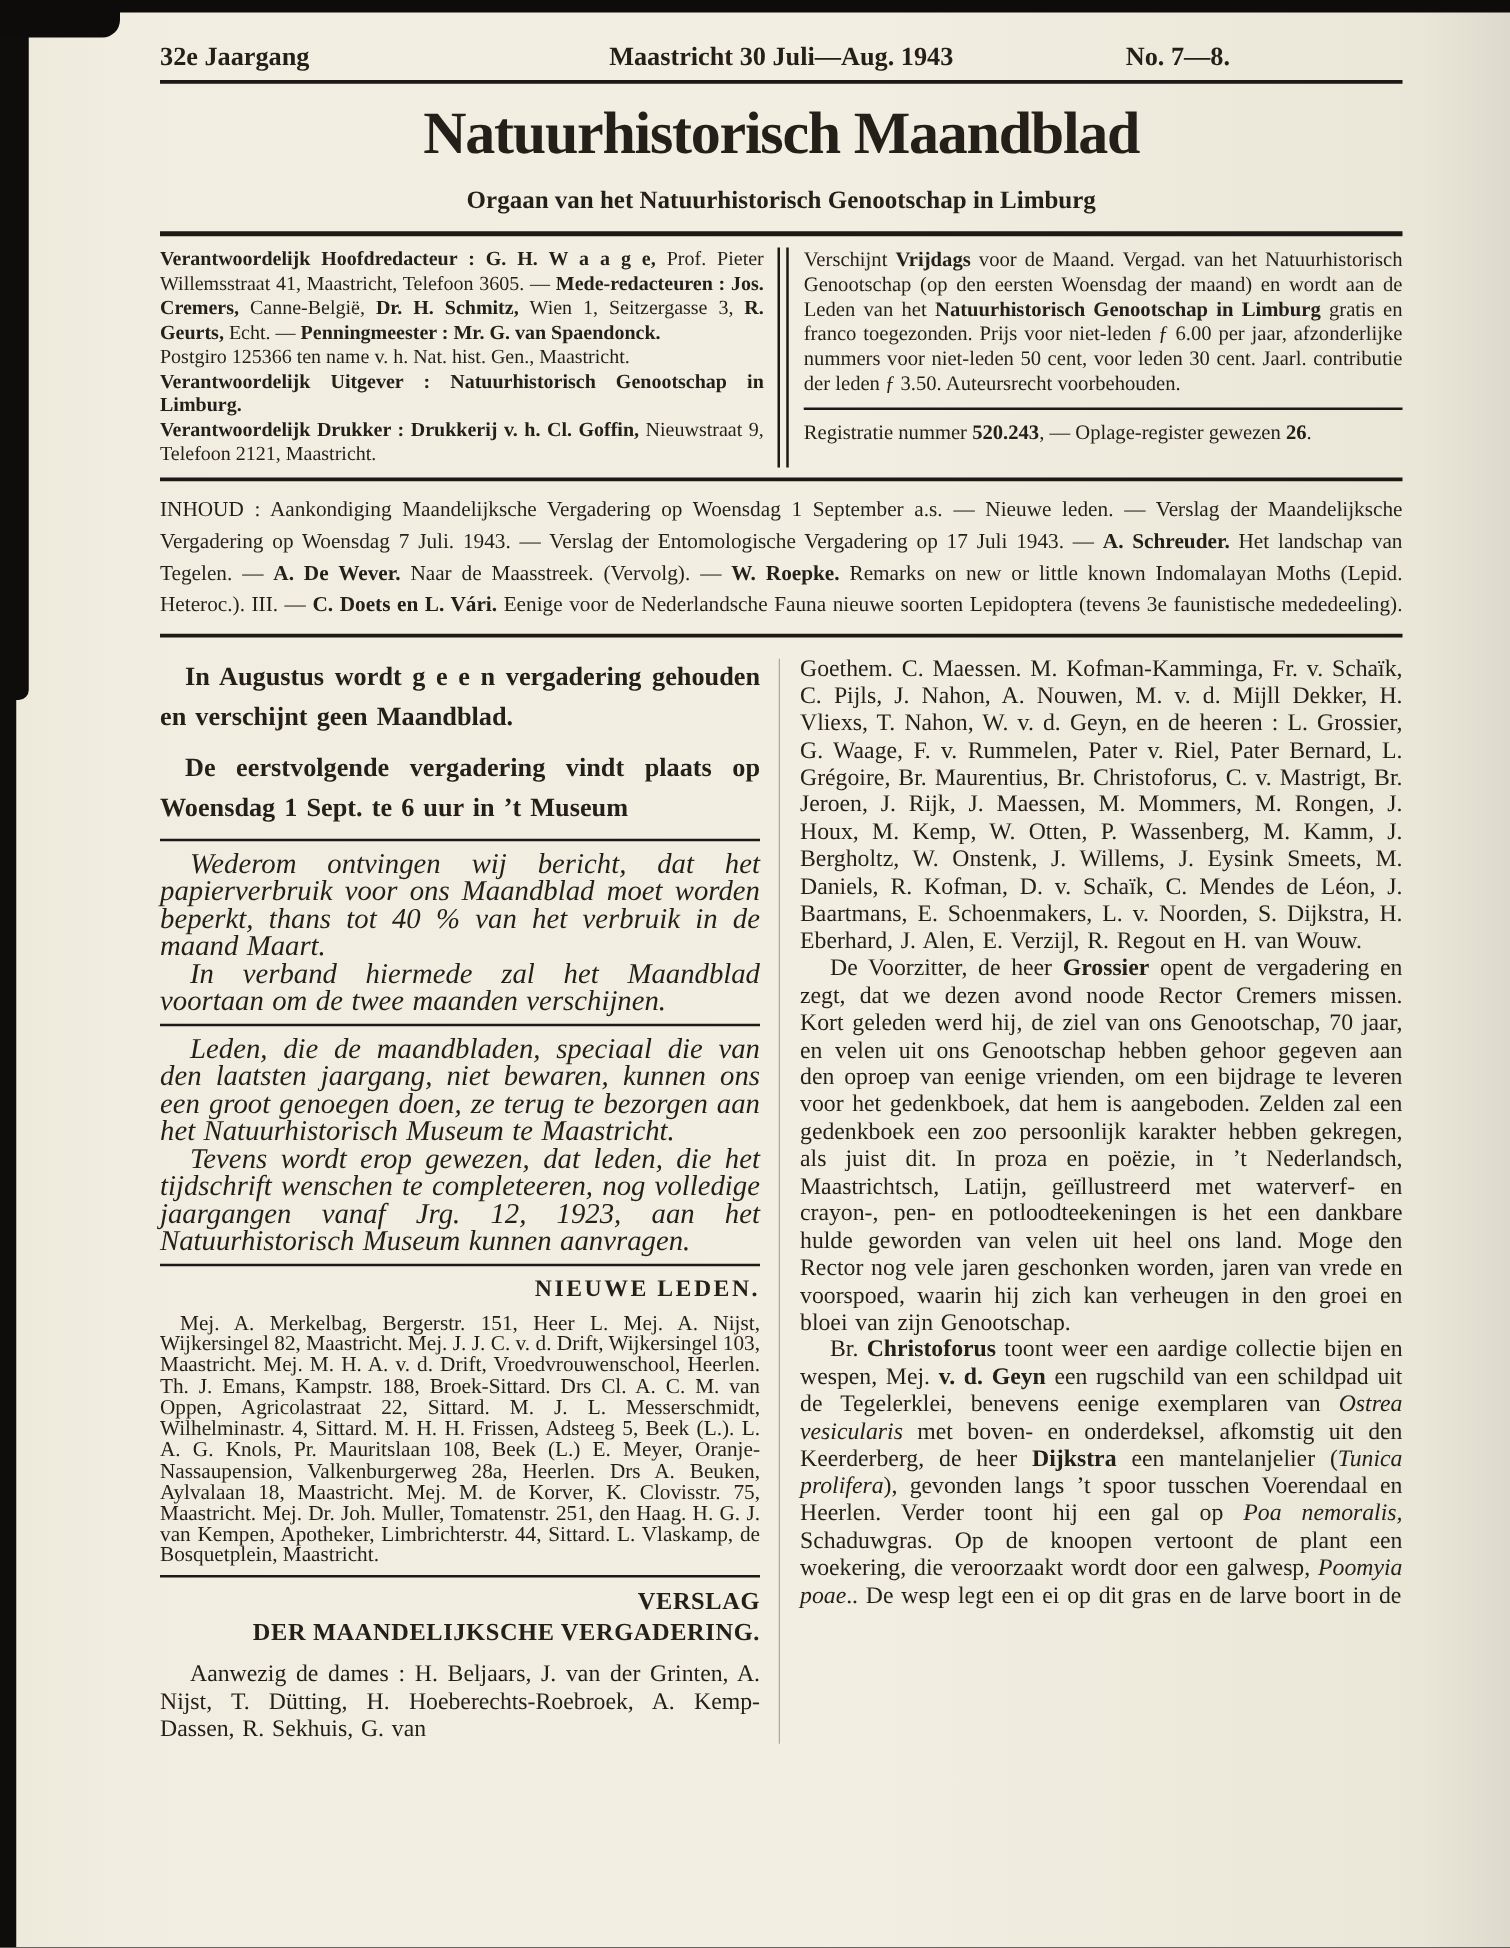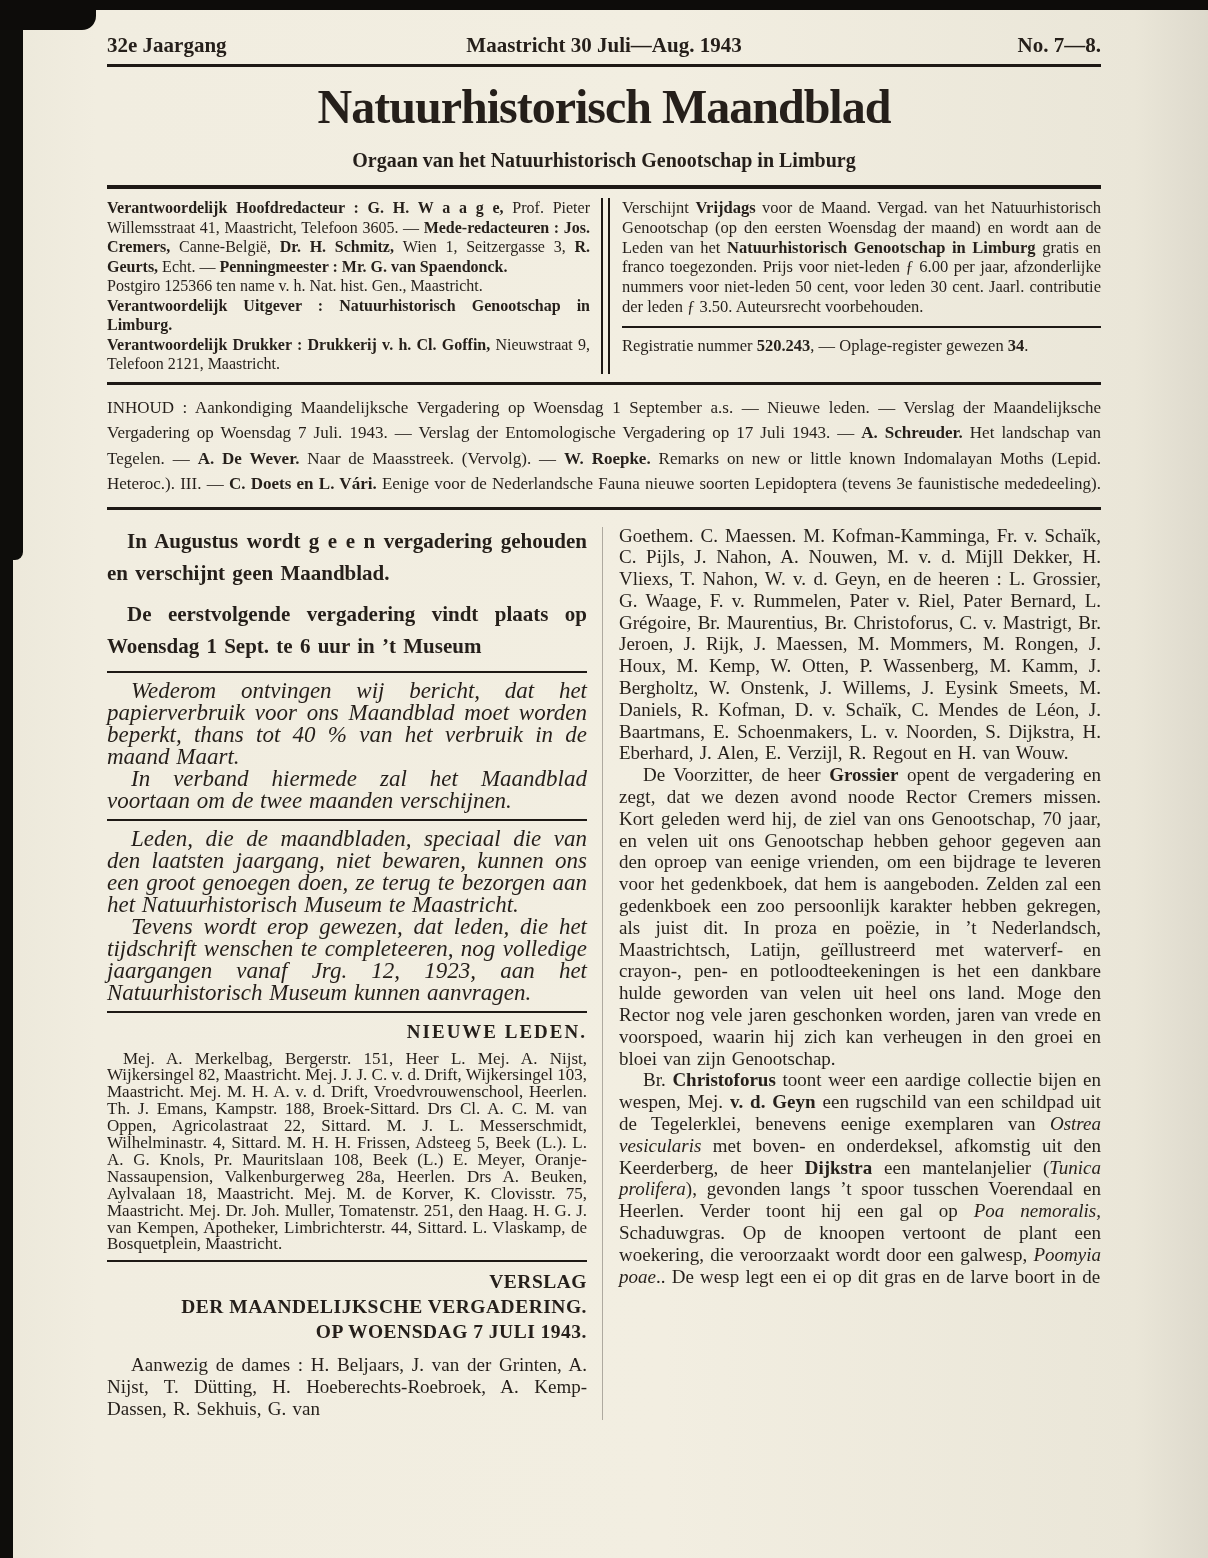--- a/index.html
+++ b/index.html
@@ -9,26 +9,26 @@
     margin:0 auto;
     background:linear-gradient(90deg,#ece8da 0%,#f1ede0 8%,#f2eee1 55%,#eae6d8 94%,#ddd9cc 100%);
     overflow:hidden;
     color:#251f1a;
     font-family:"Liberation Serif","DejaVu Serif",serif;
   }
   .scan-top{position:absolute;left:0;top:0;width:100%;height:10px;background:#0d0c0a;}
   .scan-top-left{position:absolute;left:0;top:0;width:96px;height:30px;background:#0d0c0a;border-radius:0 0 14px 0;}
   .scan-left{position:absolute;left:0;top:0;width:13px;height:100%;background:#0e0d0b;}
   .scan-left-wide{position:absolute;left:0;top:0;width:23px;height:560px;background:#0e0d0b;border-radius:0 0 8px 0;}
-  .content{position:absolute;left:107px;top:0;width:994px;padding-top:32px;}
+  .content{position:absolute;left:128px;top:0;width:994px;padding-top:32px;}
 
   .issue-row{display:grid;grid-template-columns:1fr auto 1fr;align-items:baseline;
     font-weight:bold;font-size:21px;line-height:26px;margin-bottom:6px;}
   .issue-row .mid{text-align:center;}
-  .issue-row .right{text-align:right;}
+  .issue-row .right{text-align:center;}
 
   .rule{background:#1e1915;border:none;height:3px;margin:0;}
   .rule.thick{height:4px;}
   .rule.col{height:2px;margin:7px 0;}
 
   .title{font-size:48px;line-height:72px;font-weight:bold;text-align:center;
     letter-spacing:-1px;margin:4px 0 0 0;white-space:nowrap;}
   .subtitle{font-size:20px;line-height:30px;font-weight:bold;text-align:center;margin:2px 0 10px 0;}
 
   .colophon{display:flex;align-items:stretch;padding:9px 0 8px 0;}
@@ -86,21 +86,21 @@
       <div class="cleft">
         <p><span class="b">Verantwoordelijk Hoofdredacteur : G. H. W a a g e, </span><span>Prof. Pieter Willemsstraat 41, Maastricht, Telefoon 3605. — </span><span class="b">Mede-redacteuren : Jos. Cremers, </span><span>Canne-België, </span><span class="b">Dr. H. Schmitz, </span><span>Wien 1, Seitzergasse 3, </span><span class="b">R. Geurts, </span><span>Echt. — </span><span class="b">Penningmeester : Mr. G. van Spaendonck.</span></p>
         <p><span>Postgiro 125366 ten name v. h. Nat. hist. Gen., Maastricht.</span></p>
         <p><span class="b">Verantwoordelijk Uitgever : Natuurhistorisch Genootschap in Limburg.</span></p>
         <p><span class="b">Verantwoordelijk Drukker : Drukkerij v. h. Cl. Goffin, </span><span>Nieuwstraat 9, Telefoon 2121, Maastricht.</span></p>
       </div>
       <div class="vdouble"></div>
       <div class="cright">
         <p><span>Verschijnt </span><span class="b">Vrijdags</span><span> voor de Maand. Vergad. van het Natuurhistorisch Genootschap (op den eersten Woensdag der maand) en wordt aan de Leden van het </span><span class="b">Natuurhistorisch Genootschap in Limburg</span><span> gratis en franco toegezonden. Prijs voor niet-leden ƒ 6.00 per jaar, afzonderlijke nummers voor niet-leden 50 cent, voor leden 30 cent. Jaarl. contributie der leden ƒ 3.50. Auteursrecht voorbehouden.</span></p>
         <div class="reg-rule"></div>
-        <p><span>Registratie nummer </span><span class="b">520.243</span><span>, — Oplage-register gewezen </span><span class="b">34</span><span>.</span></p>
+        <p><span>Registratie nummer </span><span class="b">520.243</span><span>, — Oplage-register gewezen </span><span class="b">26</span><span>.</span></p>
       </div>
     </div>
 
     <div class="rule"></div>
 
     <p class="inhoud"><span>INHOUD : Aankondiging Maandelijksche Vergadering op Woensdag 1 September a.s. — Nieuwe leden. — Verslag der Maandelijksche Vergadering op Woensdag 7 Juli. 1943. — Verslag der Entomologische Vergadering op 17 Juli 1943. — </span><span class="b">A. Schreuder.</span><span> Het landschap van Tegelen. — </span><span class="b">A. De Wever.</span><span> Naar de Maasstreek. (Vervolg). — </span><span class="b">W. Roepke.</span><span> Remarks on new or little known Indomalayan Moths (Lepid. Heteroc.). III. — </span><span class="b">C. Doets en L. Vári.</span><span> Eenige voor de Nederlandsche Fauna nieuwe soorten Lepidoptera (tevens 3e faunistische mededeeling).</span></p>
 
     <div class="rule"></div>
 
     <div class="body-cols">
@@ -122,21 +122,20 @@
         <div class="rule col"></div>
 
         <div class="sect-head">NIEUWE LEDEN.</div>
         <p class="members">Mej. A. Merkelbag, Bergerstr. 151, Heer L. Mej. A. Nijst, Wijkersingel 82, Maastricht. Mej. J. J. C. v. d. Drift, Wijkersingel 103, Maastricht. Mej. M. H. A. v. d. Drift, Vroedvrouwenschool, Heerlen. Th. J. Emans, Kampstr. 188, Broek-Sittard. Drs Cl. A. C. M. van Oppen, Agricolastraat 22, Sittard. M. J. L. Messerschmidt, Wilhelminastr. 4, Sittard. M. H. H. Frissen, Adsteeg 5, Beek (L.). L. A. G. Knols, Pr. Mauritslaan 108, Beek (L.) E. Meyer, Oranje-Nassaupension, Valkenburgerweg 28a, Heerlen. Drs A. Beuken, Aylvalaan 18, Maastricht. Mej. M. de Korver, K. Clovisstr. 75, Maastricht. Mej. Dr. Joh. Muller, Tomatenstr. 251, den Haag. H. G. J. van Kempen, Apotheker, Limbrichterstr. 44, Sittard. L. Vlaskamp, de Bosquetplein, Maastricht.</p>
 
         <div class="rule col"></div>
 
         <div class="rep-head">
           <div>VERSLAG</div>
           <div>DER MAANDELIJKSCHE VERGADERING.</div>
-          <div>OP WOENSDAG 7 JULI 1943.</div>
         </div>
         <p class="bodytext ind"><span>Aanwezig de dames : H. Beljaars, J. van der Grinten, A. Nijst, T. Dütting, H. Hoeberechts-Roebroek, A. Kemp-Dassen, R. Sekhuis, G. van</span></p>
       </div>
 
       <div class="gutter"></div>
 
       <div class="bcol right">
         <p class="bodytext"><span>Goethem. C. Maessen. M. Kofman-Kamminga, Fr. v. Schaïk, C. Pijls, J. Nahon, A. Nouwen, M. v. d. Mijll Dekker, H. Vliexs, T. Nahon, W. v. d. Geyn, en de heeren : L. Grossier, G. Waage, F. v. Rummelen, Pater v. Riel, Pater Bernard, L. Grégoire, Br. Maurentius, Br. Christoforus, C. v. Mastrigt, Br. Jeroen, J. Rijk, J. Maessen, M. Mommers, M. Rongen, J. Houx, M. Kemp, W. Otten, P. Wassenberg, M. Kamm, J. Bergholtz, W. Onstenk, J. Willems, J. Eysink Smeets, M. Daniels, R. Kofman, D. v. Schaïk, C. Mendes de Léon, J. Baartmans, E. Schoenmakers, L. v. Noorden, S. Dijkstra, H. Eberhard, J. Alen, E. Verzijl, R. Regout en H. van Wouw.</span></p>
         <p class="bodytext ind"><span>De Voorzitter, de heer </span><span class="b">Grossier</span><span> opent de vergadering en zegt, dat we dezen avond noode Rector Cremers missen. Kort geleden werd hij, de ziel van ons Genootschap, 70 jaar, en velen uit ons Genootschap hebben gehoor gegeven aan den oproep van eenige vrienden, om een bijdrage te leveren voor het gedenkboek, dat hem is aangeboden. Zelden zal een gedenkboek een zoo persoonlijk karakter hebben gekregen, als juist dit. In proza en poëzie, in ’t Nederlandsch, Maastrichtsch, Latijn, geïllustreerd met waterverf- en crayon-, pen- en potloodteekeningen is het een dankbare hulde geworden van velen uit heel ons land. Moge den Rector nog vele jaren geschonken worden, jaren van vrede en voorspoed, waarin hij zich kan verheugen in den groei en bloei van zijn Genootschap.</span></p>
         <p class="bodytext ind"><span>Br. </span><span class="b">Christoforus</span><span> toont weer een aardige collectie bijen en wespen, Mej. </span><span class="b">v. d. Geyn</span><span> een rugschild van een schildpad uit de Tegelerklei, benevens eenige exemplaren van </span><span class="i">Ostrea vesicularis</span><span> met boven- en onderdeksel, afkomstig uit den Keerderberg, de heer </span><span class="b">Dijkstra</span><span> een mantelanjelier (</span><span class="i">Tunica prolifera</span><span>), gevonden langs ’t spoor tusschen Voerendaal en Heerlen. Verder toont hij een gal op </span><span class="i">Poa nemoralis,</span><span> Schaduwgras. Op de knoopen vertoont de plant een woekering, die veroorzaakt wordt door een galwesp, </span><span class="i">Poomyia poae</span><span>.. De wesp legt een ei op dit gras en de larve boort in de</span></p>

